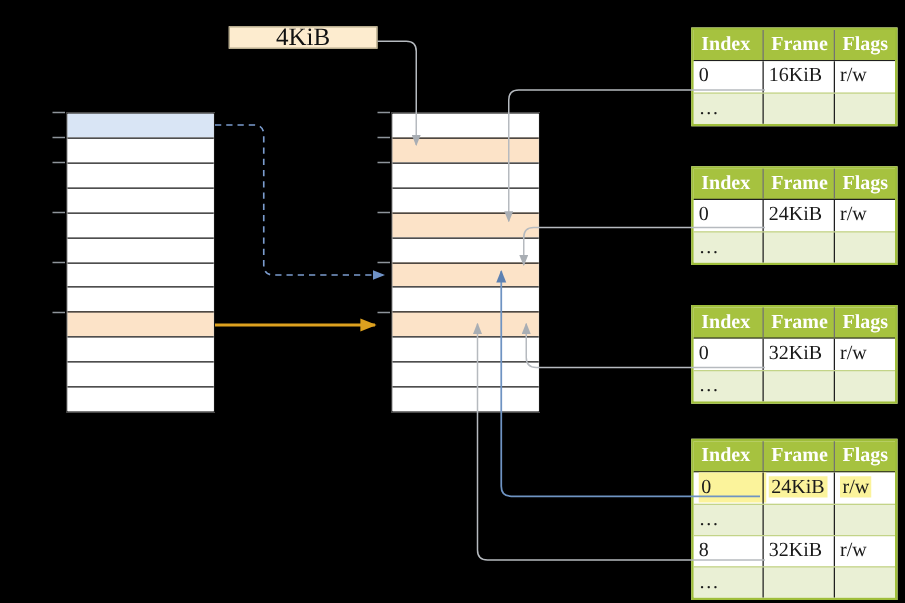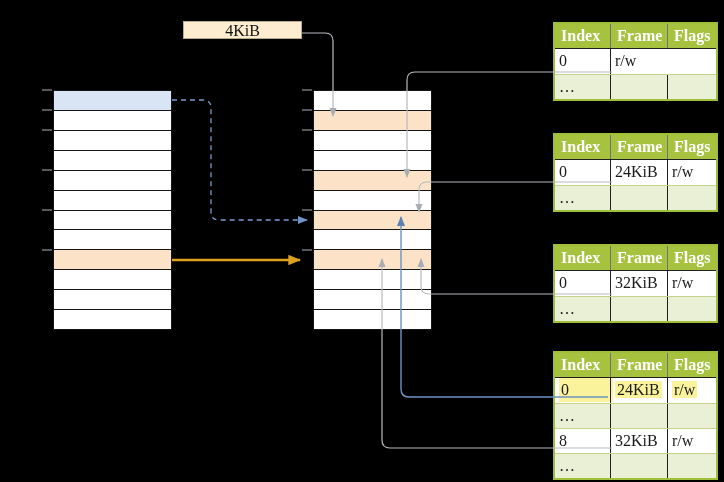--- a/index.html
+++ b/index.html
@@ -8,21 +8,21 @@
   
   .memtable{position:absolute;top:90px;width:119px;height:240px;box-sizing:border-box;
             border:1px solid #151515;background:#fff;display:flex;flex-direction:column;}
   .mrow{flex:1 1 0;background:#fff;}
   .mrow + .mrow{border-top:1px solid #151515;}
   .mrow.blue{background:#d9e5f5;}
   .mrow.orange{background:#fce3c8;}
   
   .label4k{position:absolute;left:183px;top:21px;width:119px;height:18px;box-sizing:border-box;
            background:#fdeccf;border:1px solid #b6ab8b;text-align:center;line-height:17px;
-           font-size:16px;color:#111;}
+           font-size:20px;color:#111;}
   
   .ptable{position:absolute;left:553px;width:165px;box-sizing:border-box;
           border:2px solid #9fbe3a;background:#fff;}
   .prow{display:flex;}
   .phead{height:24px;background:#a6c23f;}
   .phead .pcell{color:#fff;font-weight:bold;font-size:16px;line-height:24px;padding-left:6px;}
   .phead .pcell + .pcell{border-left:1px solid #737373;}
   .pdata{height:25px;box-sizing:border-box;background:#fff;}
   .pdata .pcell{font-size:16px;line-height:24px;padding-left:4px;color:#1a1a1a;}
   .pdata .pcell + .pcell{border-left:1px solid #1f1f1f;}
@@ -84,20 +84,21 @@
 
   <div id="ptables">
       <div class="ptable" style="top: 22px;">
         <div class="prow phead">
           <span class="pcell c0">Index</span>
           <span class="pcell c1">Frame</span>
           <span class="pcell c2">Flags</span>
         </div>
         <div class="prow pdata">
           <span class="pcell c0">0</span>
+          <span class="pcell c1">16KiB</span>
           <span class="pcell c2">r/w</span>
         </div>
         <div class="prow pdata tintgreen">
           <span class="pcell c0">…</span>
           <span class="pcell c1"></span>
           <span class="pcell c2"></span>
         </div>
       </div>
       <div class="ptable" style="top: 133px;">
         <div class="prow phead">

